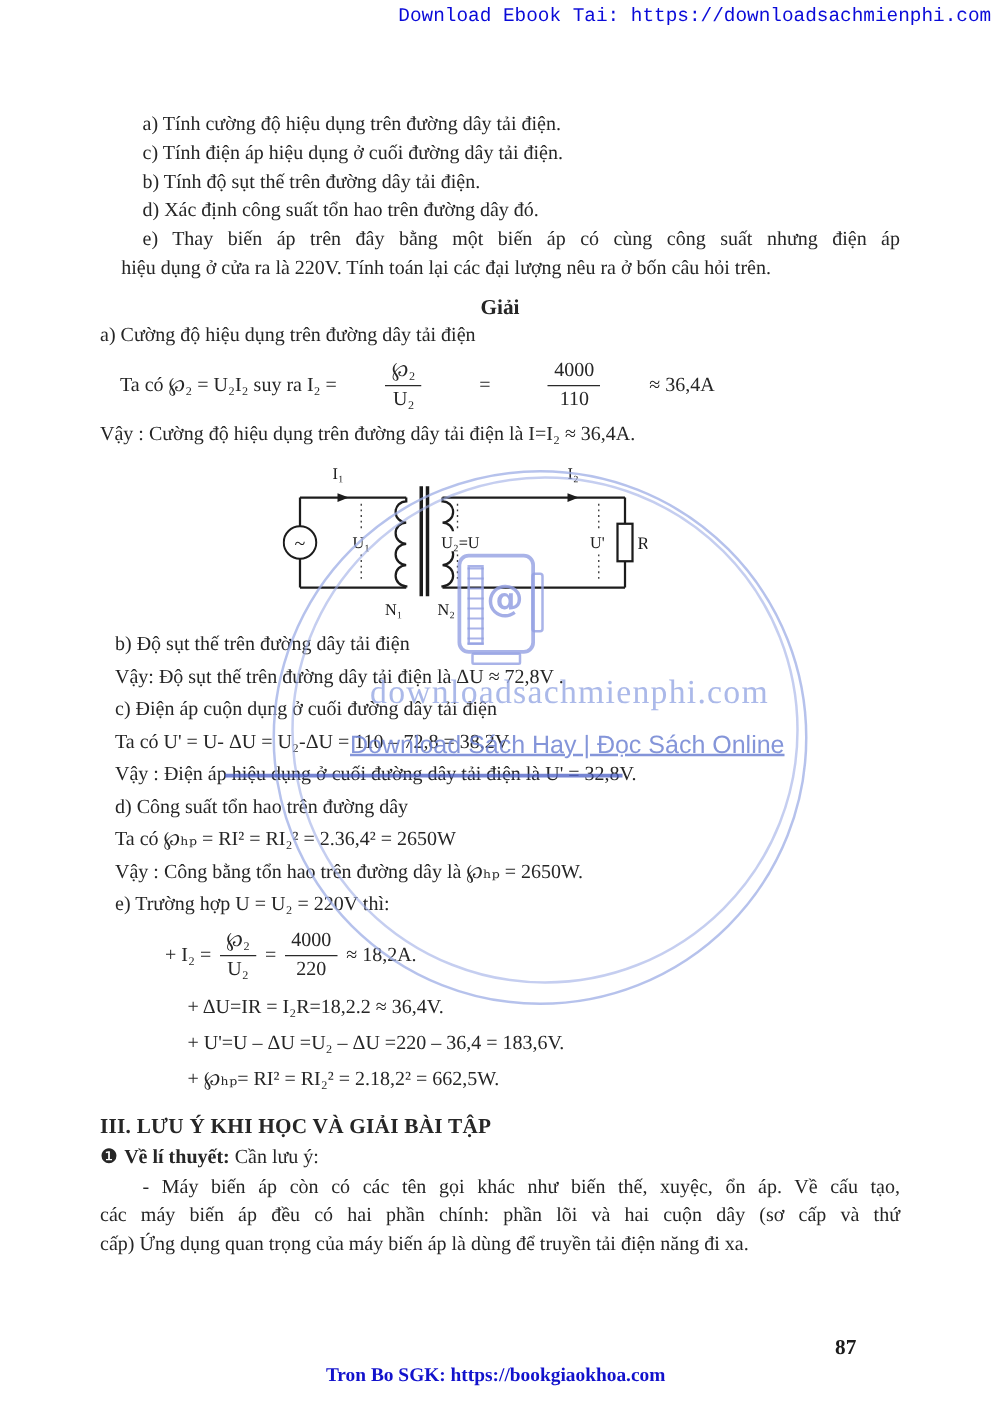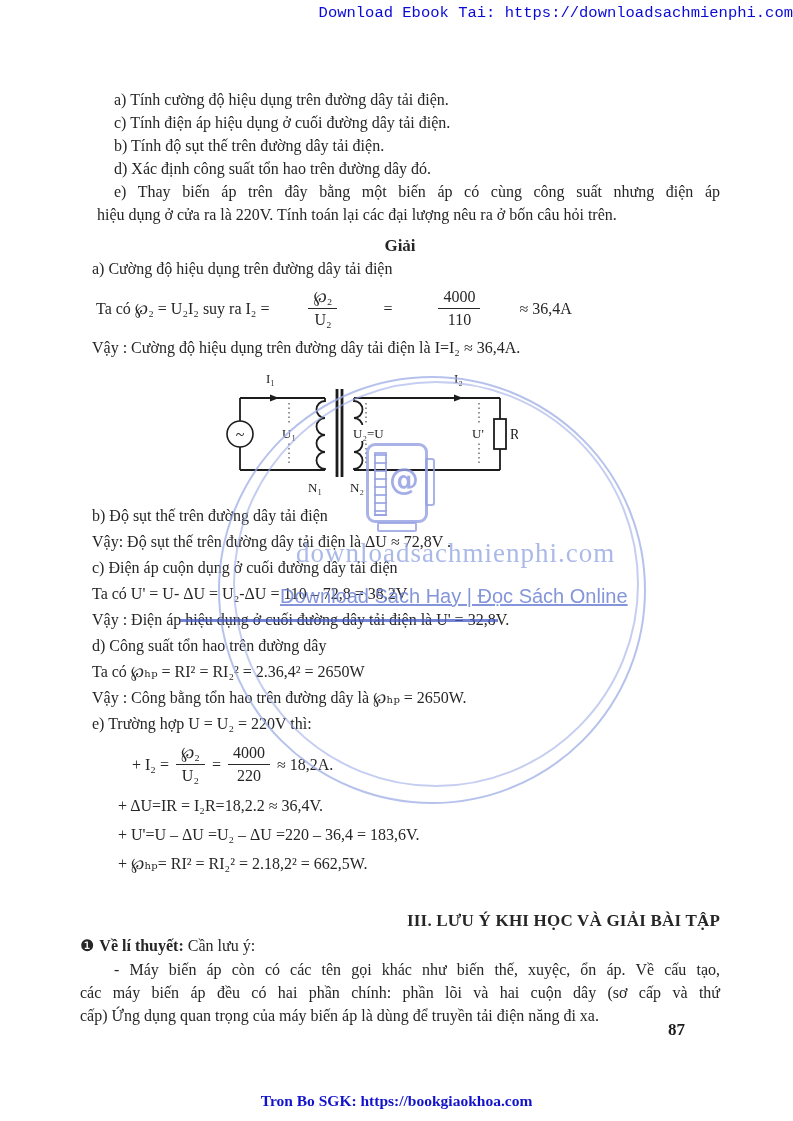--- a/index.html
+++ b/index.html
@@ -11,41 +11,41 @@
   }
   .toplink {
     position:absolute; top:4px; left:0; width:100%;
     text-align:right; font-size:15.5px; color:#0a0ad8;font-family:Liberation Mono, monospace;
   }
   .bottomlink {
     position:absolute; top:1092px; left:0; width:100%;
     text-align:center; font-size:15.5px; font-weight:bold; color:#1212cc;
   }
   .pagenum {
-    position:absolute; top:1020px; left:668px;
+    position:absolute; top:1068px; left:668px;
     font-size:17px; font-weight:bold; color:#1c1c1c;
   }
   .col {
     position:absolute; left:80px; top:88px; width:640px;
     font-size:16px; line-height:23px;
   }
   .q-line { padding-left:34px; }
   .q-just { padding-left:34px; text-align:justify; text-align-last:justify; }
   .q-cont { padding-left:17px; }
   .giai { text-align:center; font-weight:bold; font-size:17px; margin-top:8px; }
-  .sol-line { margin-left:12px; }
+  .sol-line { }
   .sol-26 { margin-left:12px; line-height:26px; }
   .formula-row { display:flex; align-items:center; margin-left:16px; height:56px;gap:32px; }
   .formula-row .gap { margin:0 7px; }
   .frac { display:inline-flex; flex-direction:column; text-align:center; margin:0 7px; line-height:20px; font-size:16px; }
   .frac .den { border-top:1.5px solid #2a2a2a; padding:1px 5px 0 5px; }
   .frac .num { padding:0 5px 1px 5px; }
   .plus-row { display:flex; align-items:center; margin-left:52px; height:54px; }
-  .plus-line { margin-left:38px; line-height:29px; }
-  .h3 { font-weight:bold; font-size:17px; margin-top:30px; line-height:26px; letter-spacing:0.2px;text-align:right; }
+  .plus-line { margin-left:70px; line-height:29px; }
+  .h3 { font-weight:bold; font-size:17px; margin-top:10px; line-height:26px; letter-spacing:0.2px; }
   .bullet-line { line-height:24px; }
   .bullet-num { font-size:16px; margin-right:5px; }
   .b { font-weight:bold; }
   .p-line { text-align:justify; }
   .p-just { text-align:justify; text-align-last:justify; }
   .p-ind { padding-left:34px; }
   .diagram-wrap { margin:12px 0 4px 146px; height:128px; }
 
   
   .wm { position:absolute; pointer-events:none; z-index:6; }

